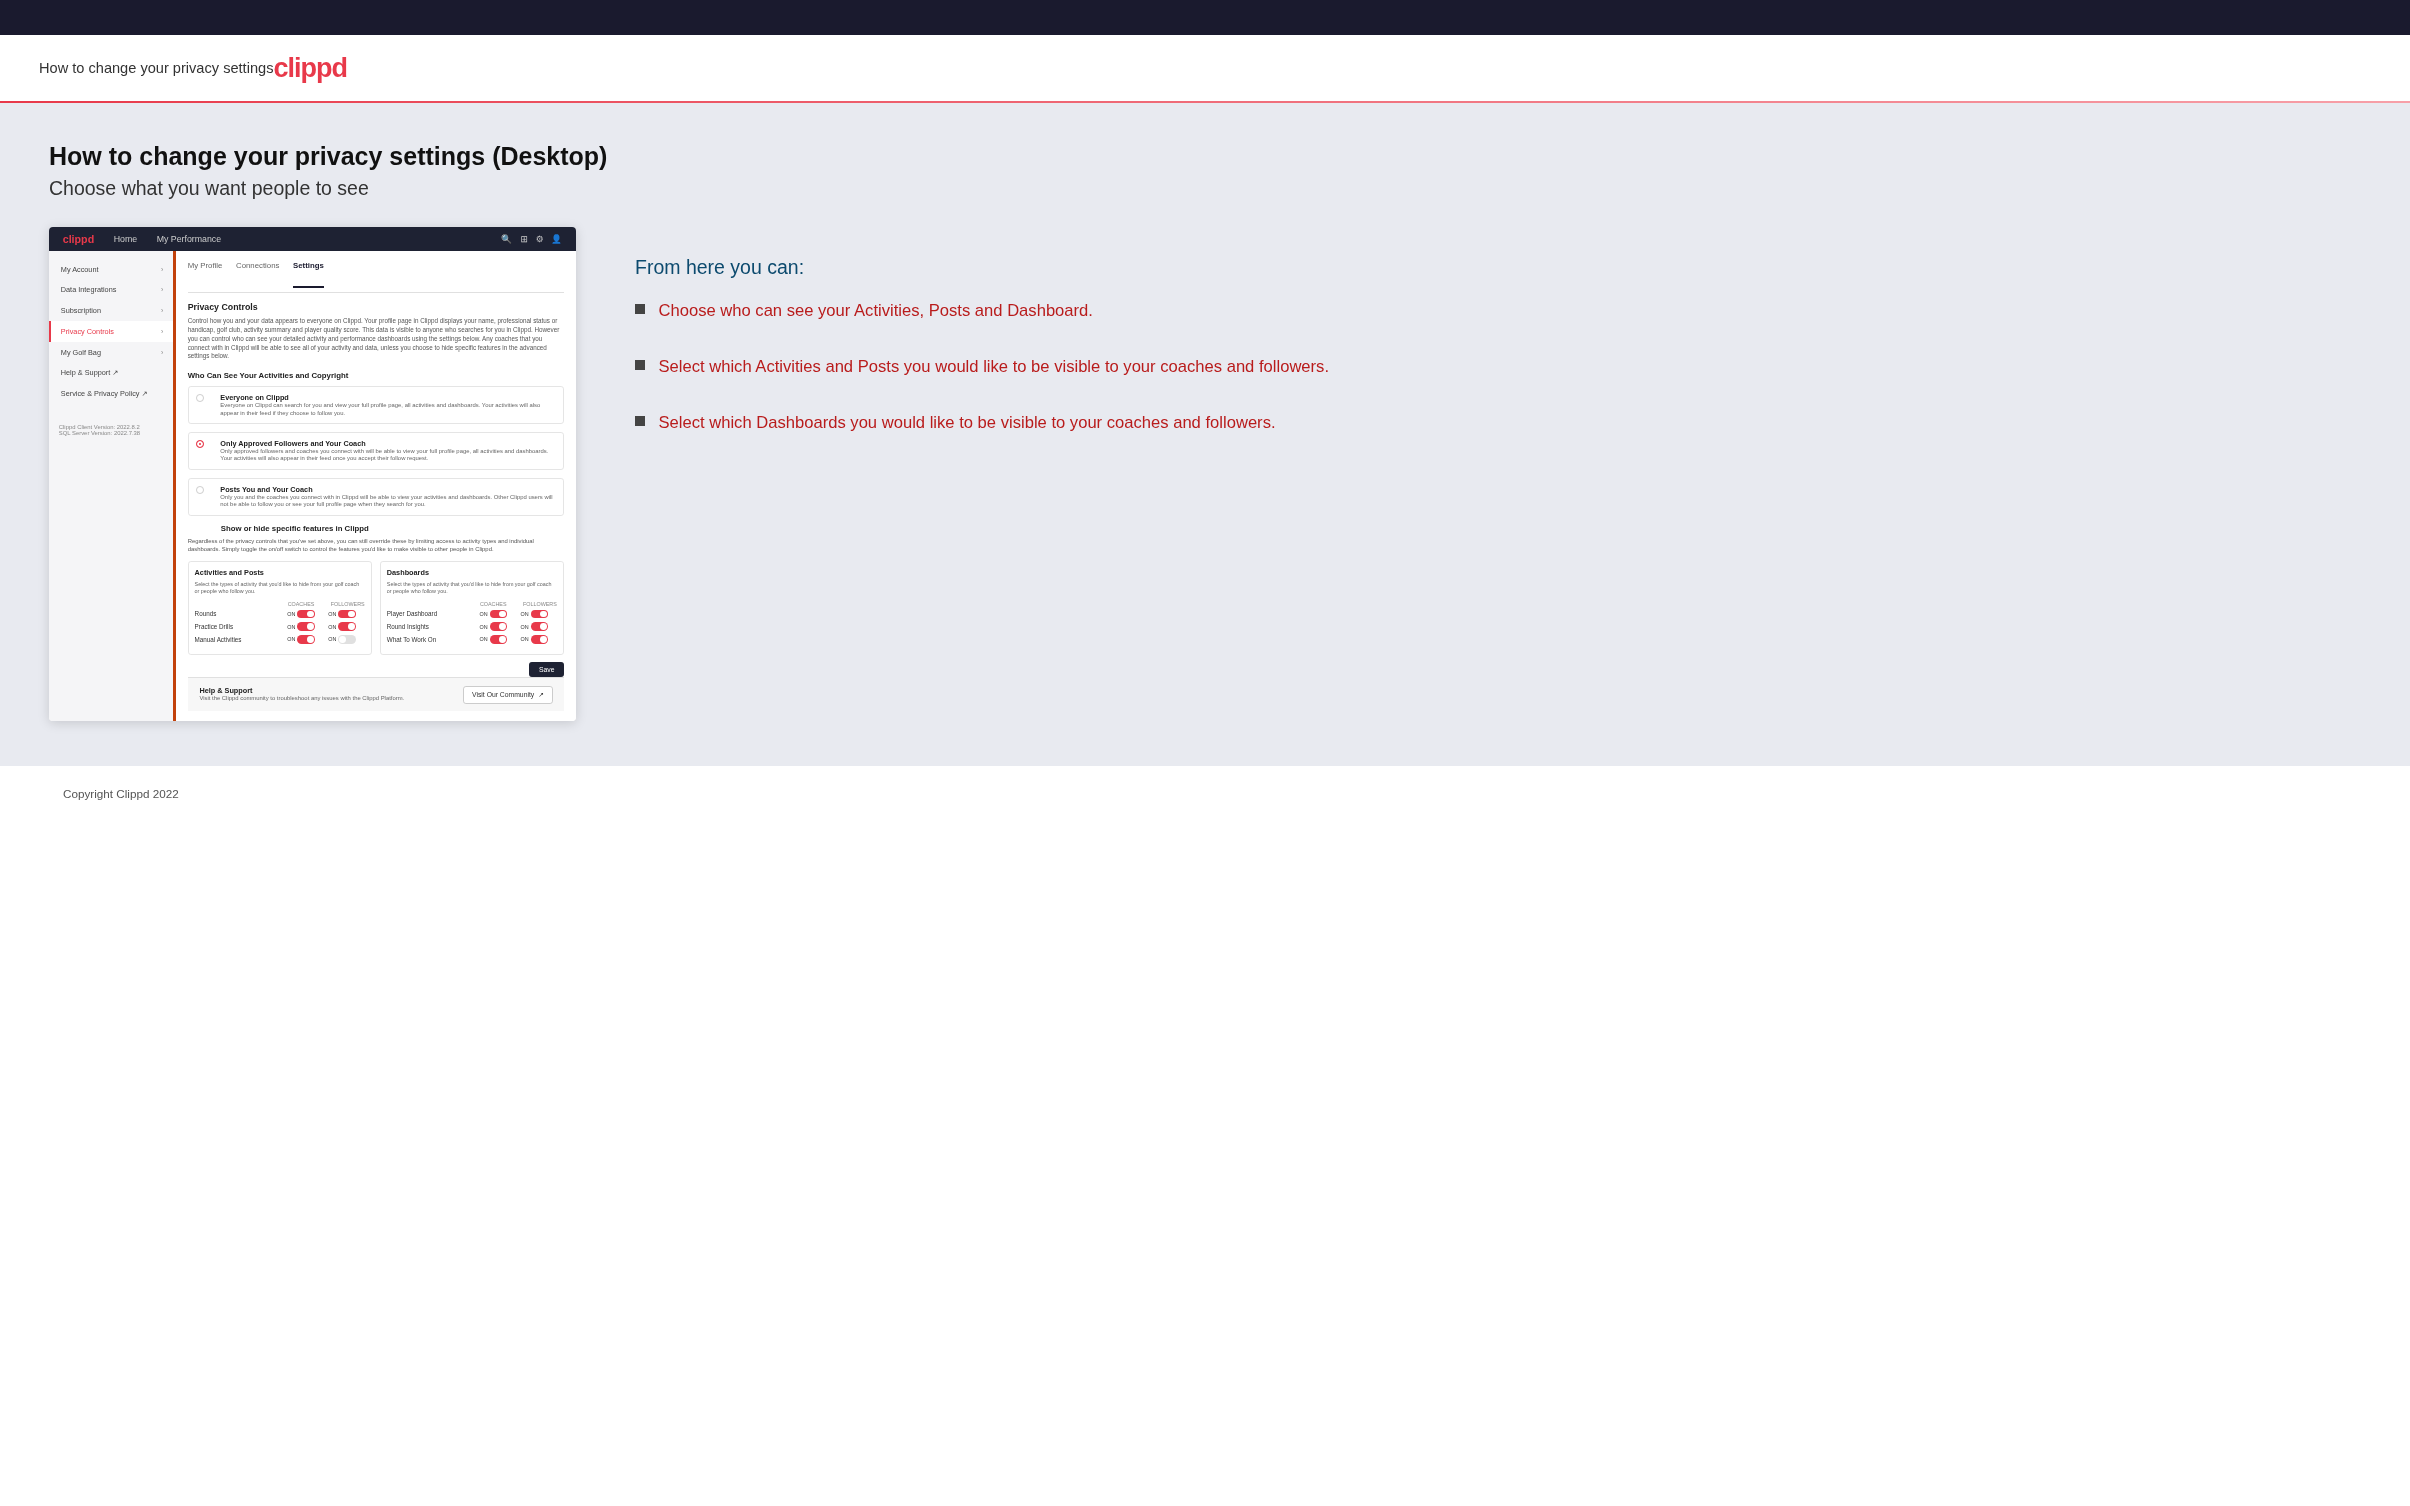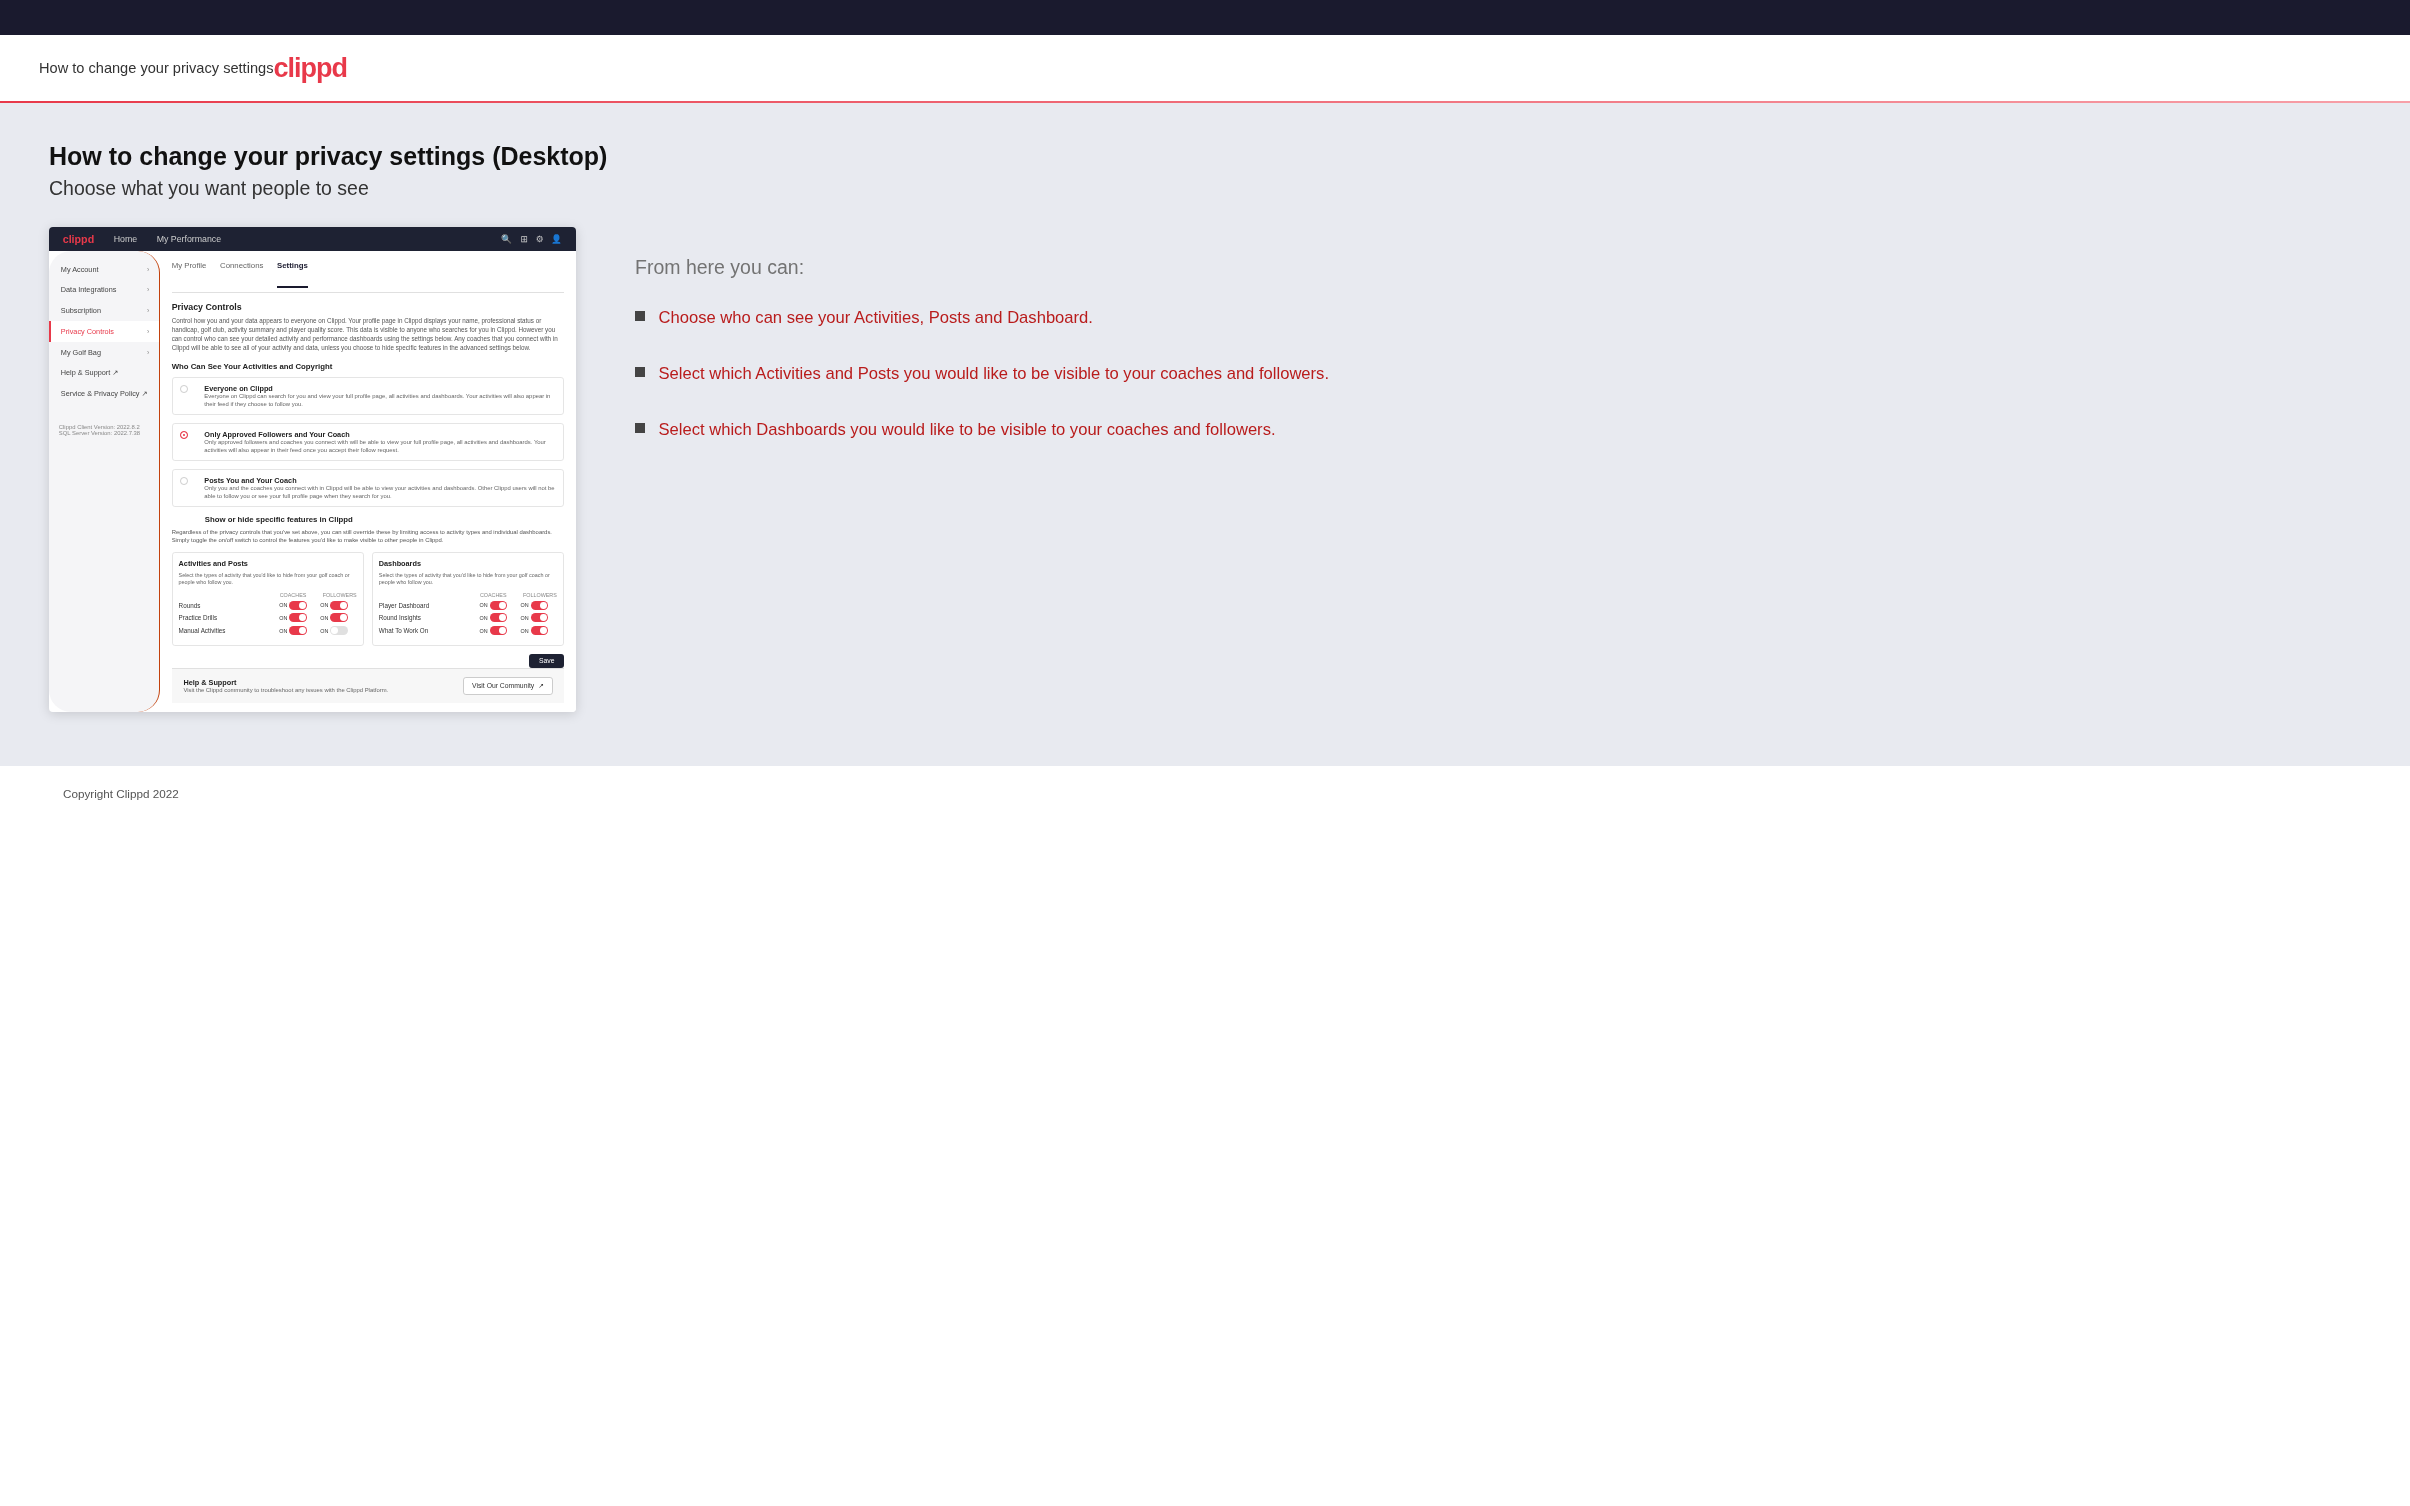--- a/index.html
+++ b/index.html
@@ -97,25 +97,24 @@
       gap: 7.8px;
       color: #ccc;
       font-size: 8.8px;
     }
 
     .mock-body {
       display: flex;
     }
 
     .mock-sidebar {
-      width: 111px;
+      width: 127px;
       background: #f5f5f7;
-      border-right: 1px solid #c2410c;
+      border-right: 3px solid #c2410c;
       padding: 7.8px 0;
-      border-radius: 22px;
     }
 
     .mock-sidebar-item {
       padding: 5.9px 9.8px;
       font-size: 7.3px;
       color: #444;
       display: flex;
       align-items: center;
       justify-content: space-between;
       border-left: 2.9px solid transparent;
@@ -379,22 +378,22 @@
     }
 
     
     .bullets-section {
       flex: 1;
       padding-top: 29px;
     }
 
     .from-here-title {
       font-size: 19.5px;
-      color: #737373;
-      margin-bottom: 27px;
+      color: #0c4a6e;
+      margin-bottom: 20px;
     }
 
     .bullet-item {
       display: flex;
       gap: 13.7px;
       margin-bottom: 31px;
       align-items: flex-start;
     }
 
     .bullet-square {

